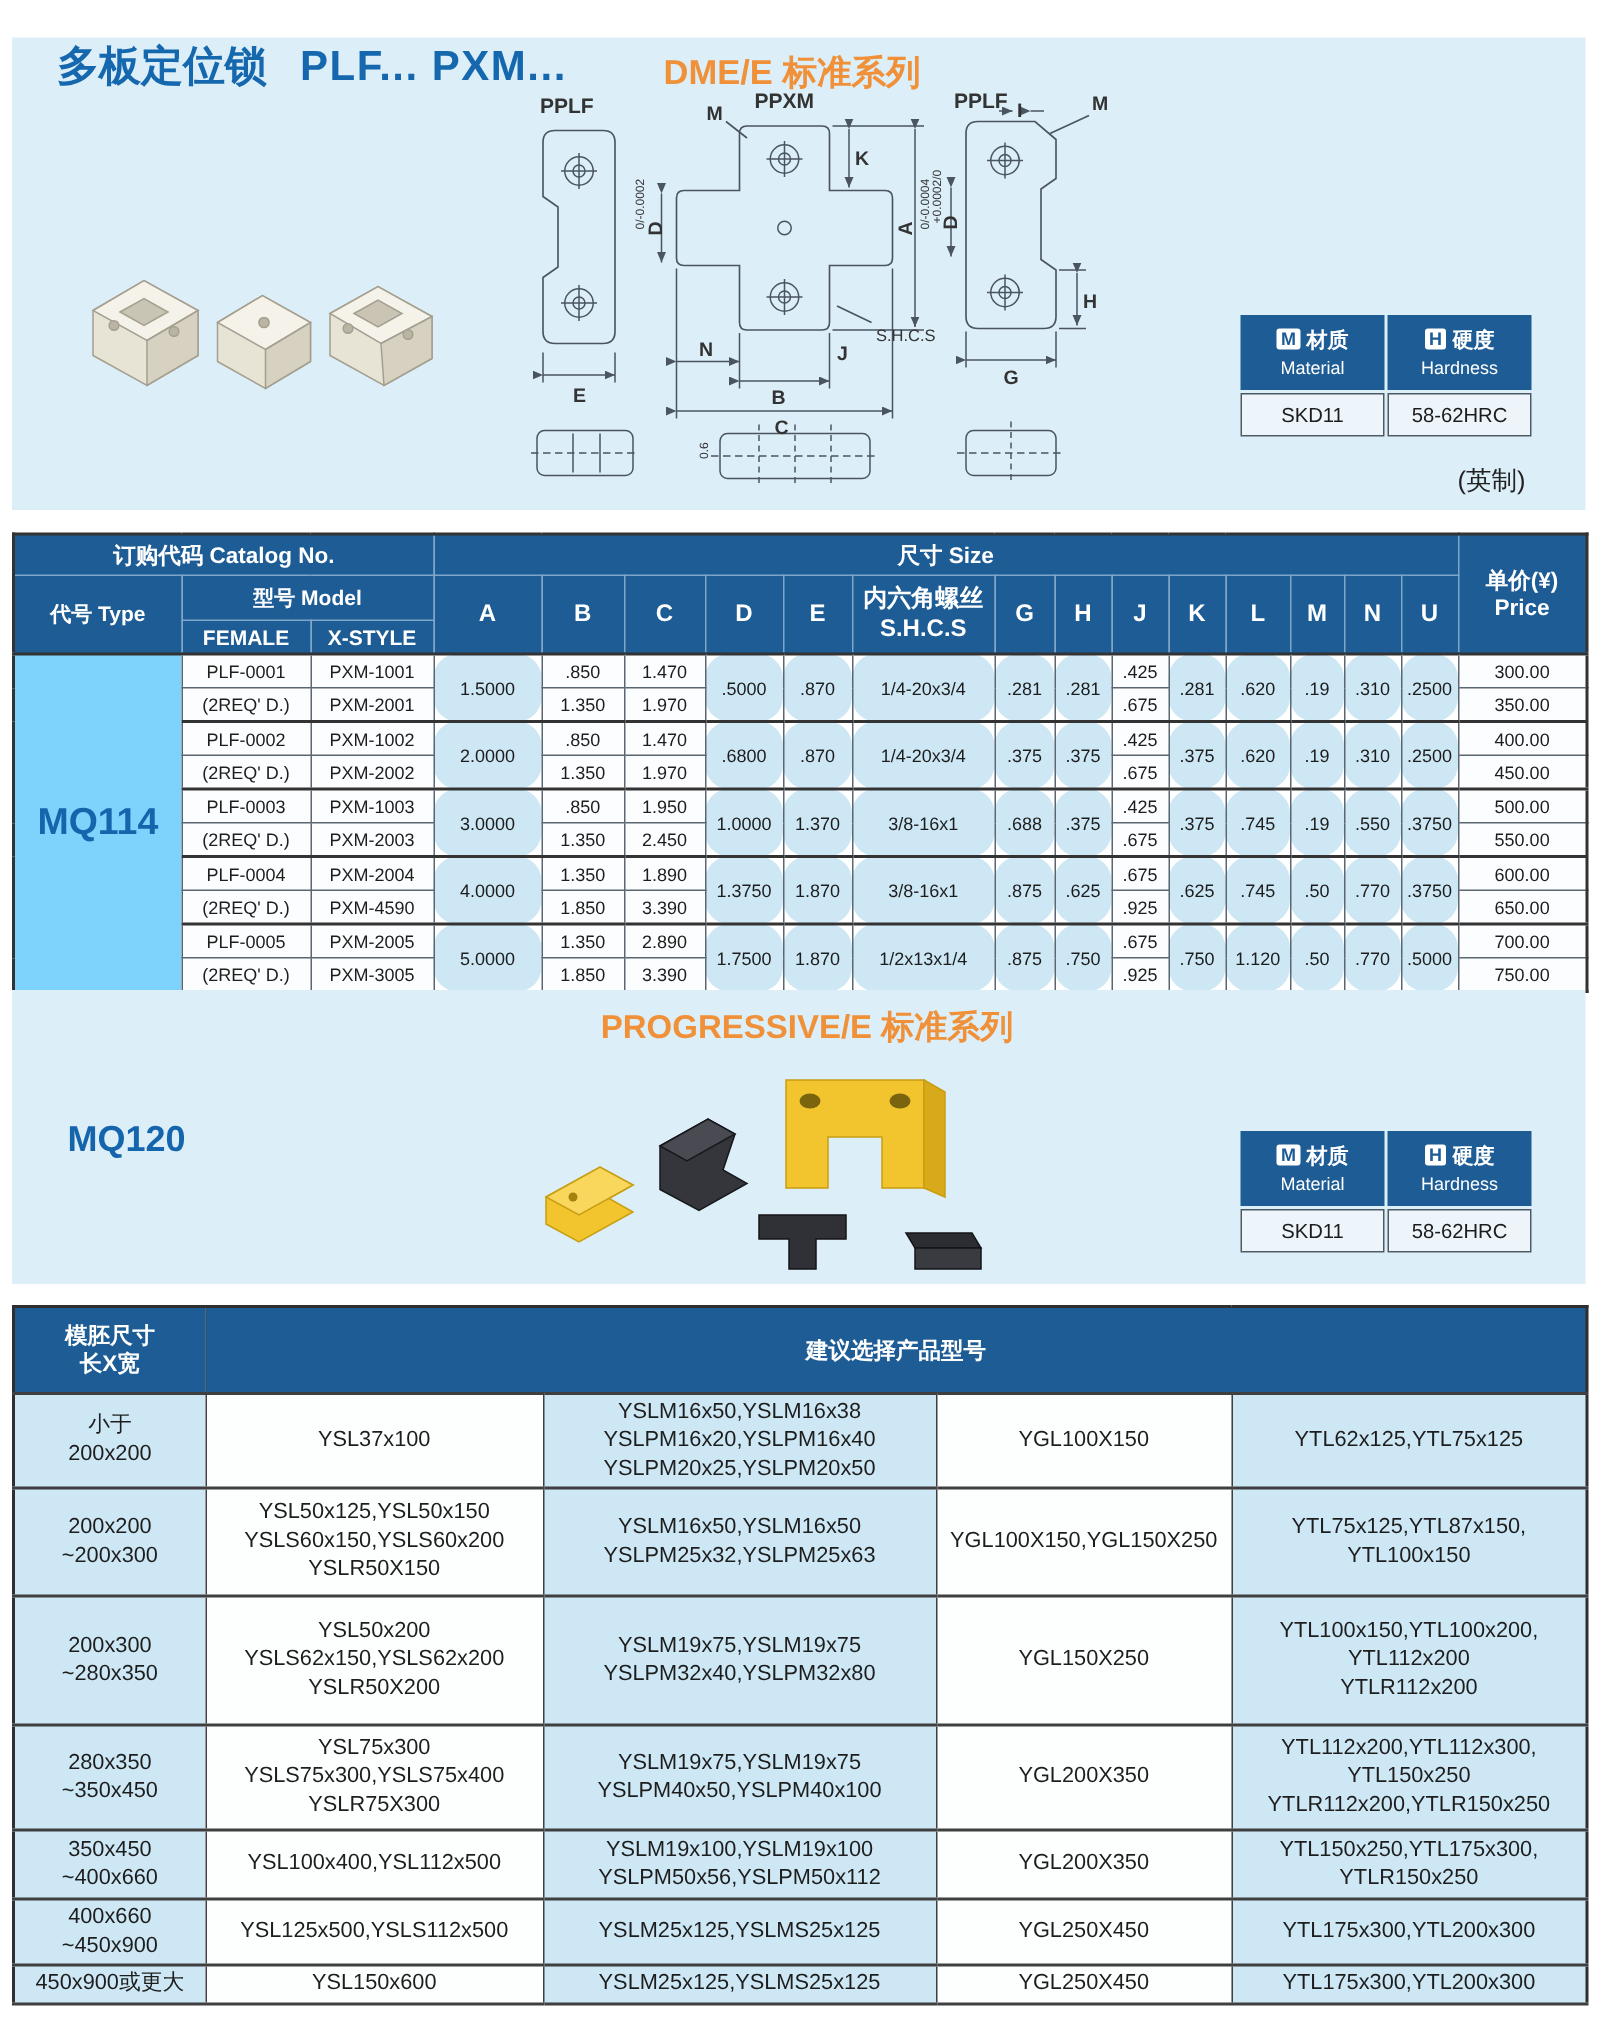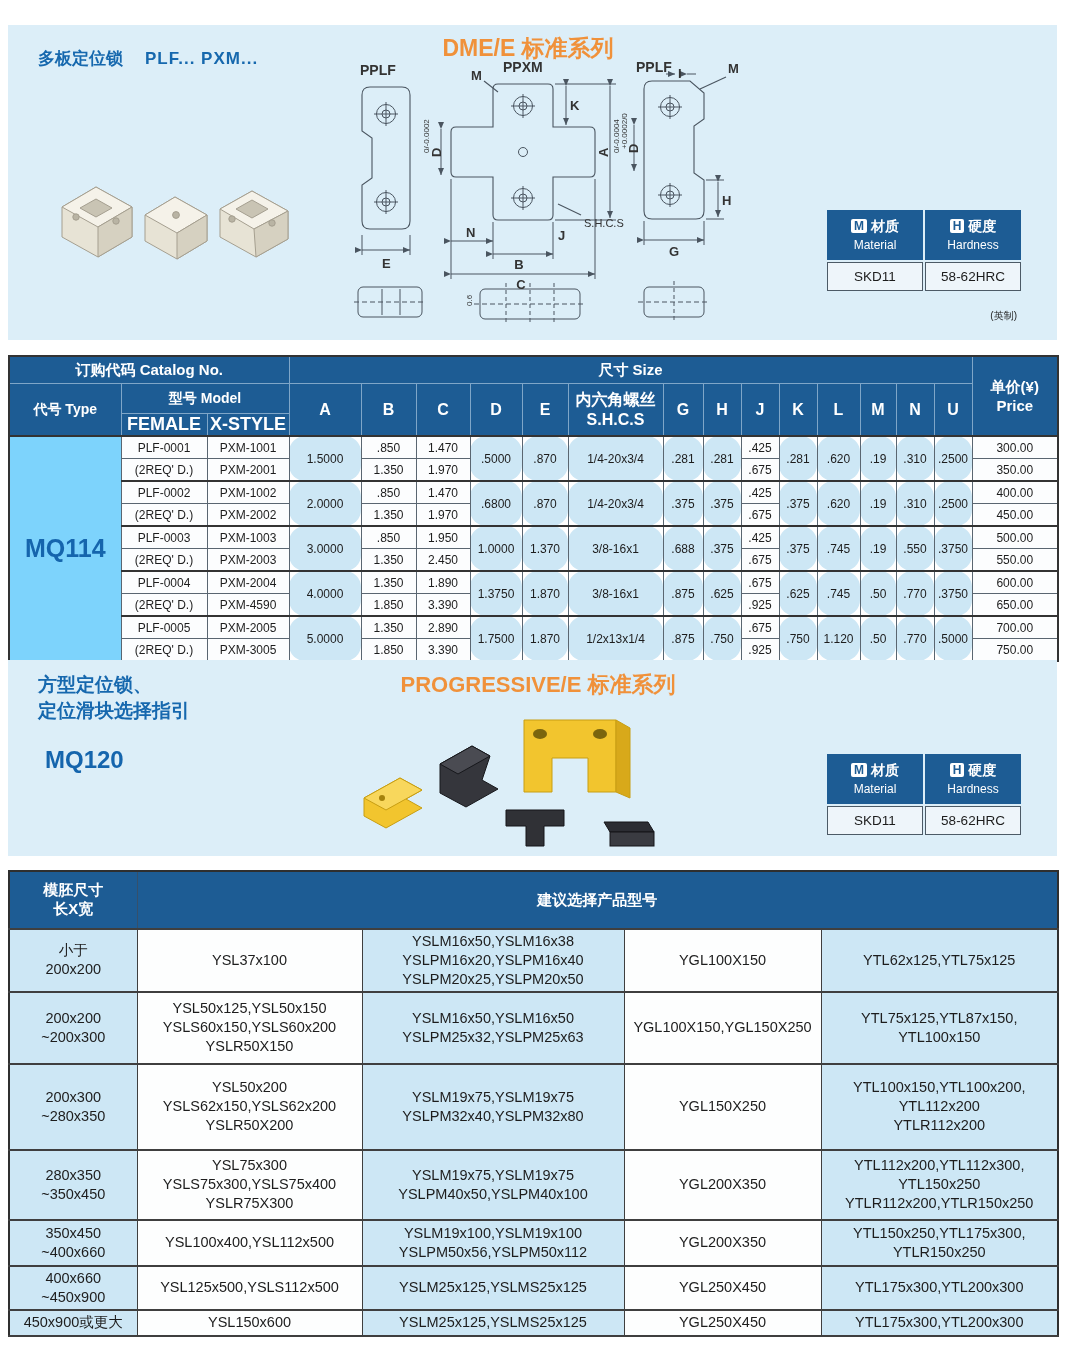--- a/index.html
+++ b/index.html
@@ -5,26 +5,26 @@
   html,body{margin:0;padding:0;}
   body{
     width:1065px;height:1355px;position:relative;background:#ffffff;
     font-family:"Liberation Sans","DejaVu Sans",sans-serif;color:#222;
   }
   .pre{white-space:pre-line;}
   
   .panel{position:absolute;left:8px;width:1049px;background:#dceef8;}
   #panel1{top:25px;height:315px;}
   #panel2{top:660px;height:196px;}
-  .sec-title{position:absolute;left:30px;top:22px;color:#1668ae;font-weight:bold;font-size:17px;}
+  .sec-title{position:absolute;left:30px;top:0;color:#1668ae;font-weight:bold;font-size:28px;}
   .sec-title .models{font-weight:bold;margin-left:22px;letter-spacing:1px;}
   .series-title{position:absolute;text-align:center;color:#f0913a;font-weight:bold;font-size:23px;}
   #series1{left:320px;width:400px;top:8px;}
   #series2{left:300px;width:460px;top:10px;font-size:22px;}
-  .unit-note{position:absolute;right:40px;top:284px;font-size:10px;color:#222;}
+  .unit-note{position:absolute;right:40px;top:284px;font-size:17px;color:#222;}
   #s2-title{position:absolute;left:30px;top:12px;color:#1668ae;font-weight:bold;font-size:19px;line-height:1.35;}
   .mq-code{position:absolute;left:37px;color:#1565ad;font-size:24px;font-weight:bold;}
   #mq120{top:86px;}
   
   .mat{position:absolute;right:34px;border-collapse:separate;border-spacing:2px;}
   #mat1{top:183px;}
   #mat2{top:92px;}
   .mat th{background:#1d5c94;color:#fff;width:96px;height:50px;font-size:14px;font-weight:bold;padding:0;}
   .mat th .en{display:block;font-size:12px;font-weight:normal;margin-top:2px;}
   .mat td{background:#eef5fa;border:1px solid #4c5a66;height:25px;text-align:center;font-size:13.5px;color:#1c1c1c;}
@@ -34,21 +34,21 @@
   #draw-svg{position:absolute;left:330px;top:34px;}
   #photo2{position:absolute;left:340px;top:38px;}
   .ds{font-size:8px;fill:#333;}
   .dl{font-size:13px;font-weight:bold;fill:#333;}
   .plabel{font-size:14px;font-weight:bold;fill:#333;}
   
   #table1{position:absolute;left:8px;top:355px;width:1049px;border-collapse:collapse;table-layout:fixed;border:2px solid #333;}
   #table1 th{background:#1d5c94;color:#fff;border:1px solid #7fa6c8;font-weight:bold;padding:0;}
   #table1 tr.h1 th{font-size:15px;height:26px;}
   #table1 tr.h2 th{font-size:16px;height:29px;}
-  #table1 tr.h3 th{font-size:18px;height:21px;}
+  #table1 tr.h3 th{font-size:14px;height:21px;}
   #table1 th.small{font-size:11.5px;line-height:1.2;}
   #table1 td{border:1px solid #5a6671;text-align:center;font-size:12px;height:21px;padding:0 2px;color:#1d1d1d;}
   #table1 .bc{background:#cde7f5;border-radius:16px;}
   #table1 .wc{background:#fcfdfe;}
   #table1 tr.gs td{border-top:2px solid #333;}
   #table1 .typecell{background:#7dd3fc;color:#1565ad;font-size:25px;font-weight:bold;}
   
   #table2{position:absolute;left:8px;top:870px;width:1049px;border-collapse:collapse;table-layout:fixed;border:2px solid #2f2f2f;}
   #table2 th{background:#1d5c94;color:#fff;border:1px solid #35506b;font-size:15px;font-weight:bold;height:56px;padding:0;}
   #table2 td{border:2px solid #3f3f3f;border-left-width:1px;border-right-width:1px;text-align:center;
@@ -376,24 +376,20 @@
       <td class="wc">PXM-3005</td>
       <td class="wc">1.850</td>
       <td class="wc">3.390</td>
       <td class="wc">.925</td>
       <td class="wc">750.00</td>
     </tr>
   </tbody>
 </table>
 
 <div class="panel" id="panel2">
-  <div id="s2-title">
-    <div>方型定位锁、</div>
-    <div>定位滑块选择指引</div>
-  </div>
   <div class="mq-code" id="mq120">MQ120</div>
   <div class="series-title" id="series2">PROGRESSIVE/E 标准系列</div>
 
   <svg id="photo2" width="320" height="156" viewBox="0 0 320 156">
     <path d="M16,100 L52,80 L74,92 L58,101 L74,110 L38,130 L16,118 Z" fill="#f2c52e" stroke="#c89e12"></path>
     <path d="M16,100 L52,80 L74,92 L38,112 Z" fill="#f8d75c" stroke="#c89e12"></path>
     <circle cx="34" cy="100" r="3" fill="#a5820c"></circle>
     <path d="M92,66 L124,48 L142,58 L134,82 L150,91 L118,109 L92,95 Z" fill="#35363c" stroke="#17181c"></path>
     <path d="M92,66 L124,48 L142,58 L110,76 Z" fill="#4a4b52" stroke="#17181c"></path>
     <path d="M176,22 L268,22 L268,94 L240,94 L240,60 L204,60 L204,94 L176,94 Z" fill="#f2c52e" stroke="#c89e12"></path>

